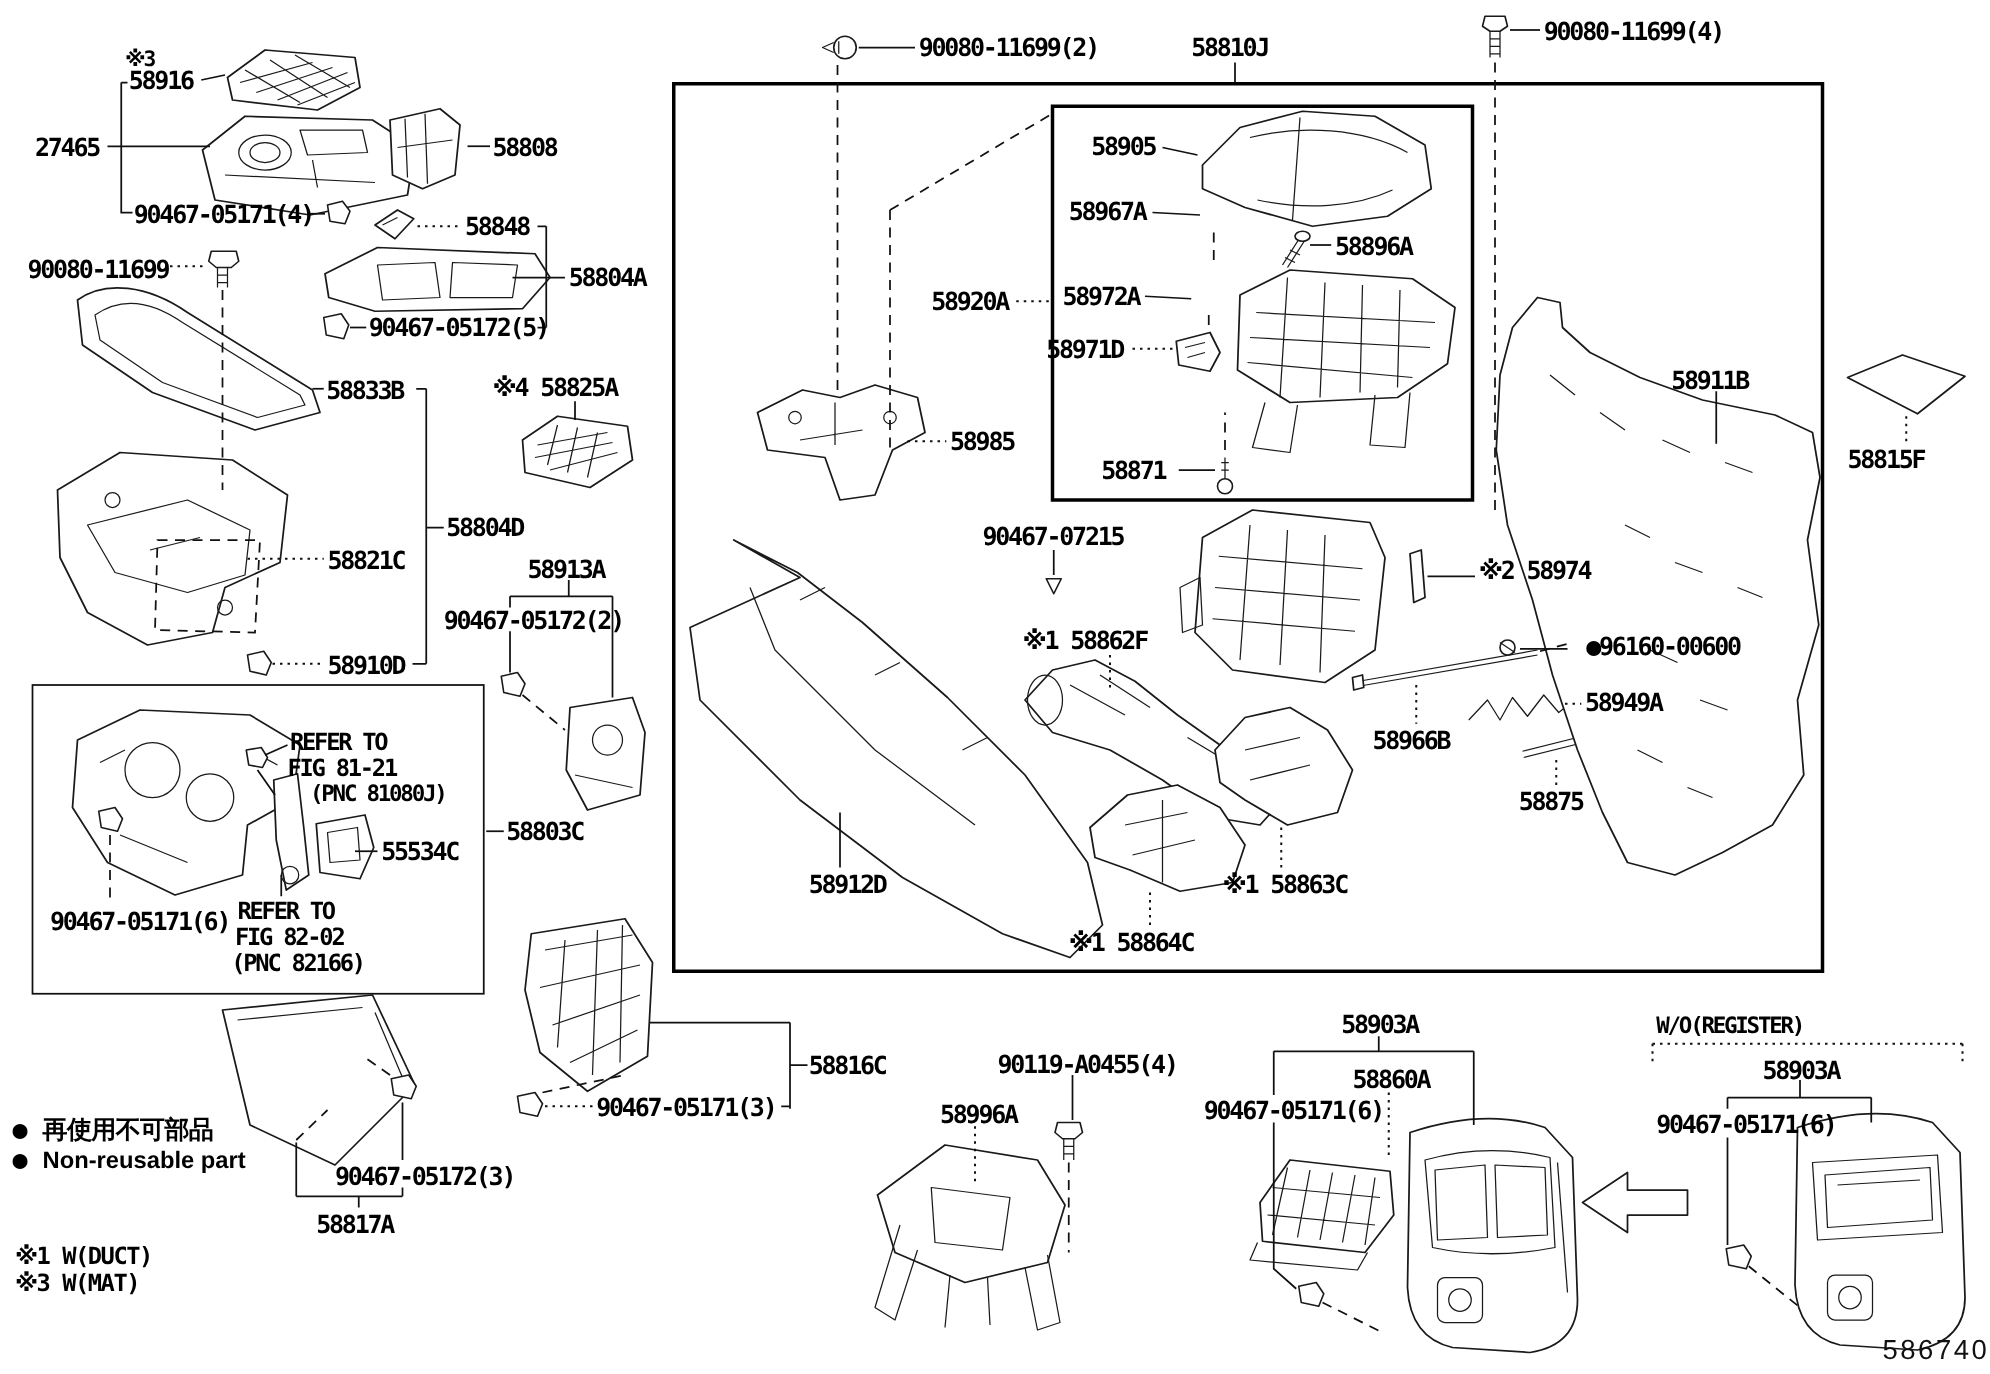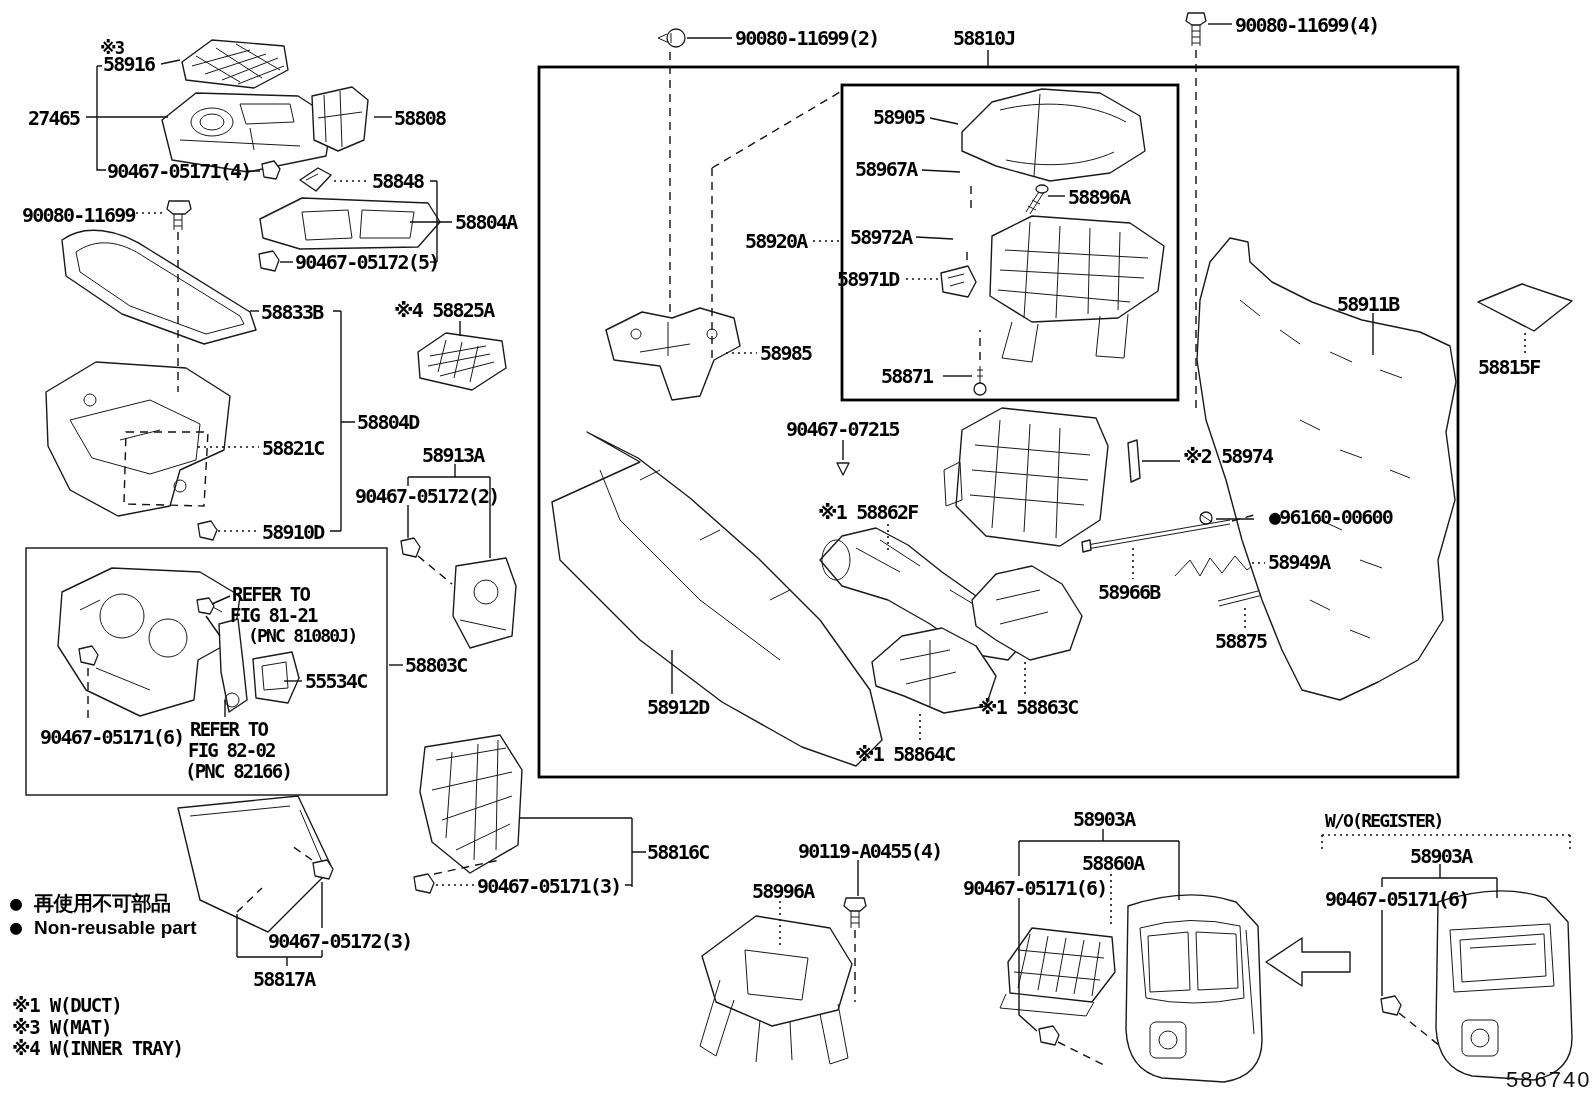--- a/index.html
+++ b/index.html
@@ -377,17 +377,16 @@
     </div>
 
   <div id="legend">
     <div><span class="sym">●</span><span>再使用不可部品</span></div>
     <div><span class="sym">●</span><span class="en">Non-reusable part</span></div>
   </div>
 
   <div id="footnotes">
     <div>※1 W(DUCT)</div>
     <div>※3 W(MAT)</div>
-    <div>※4 W(INNER TRAY)</div>
   </div>
 
   <div id="figcode" class="callout code">586740B</div>
 </div>
 
 </body></html>

